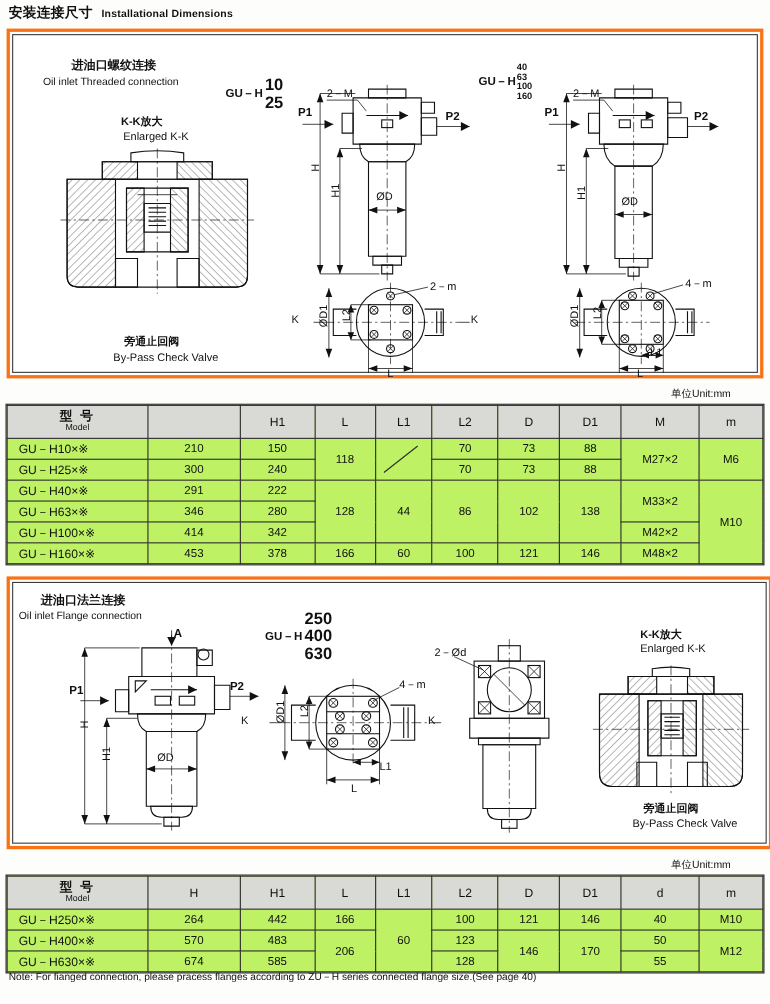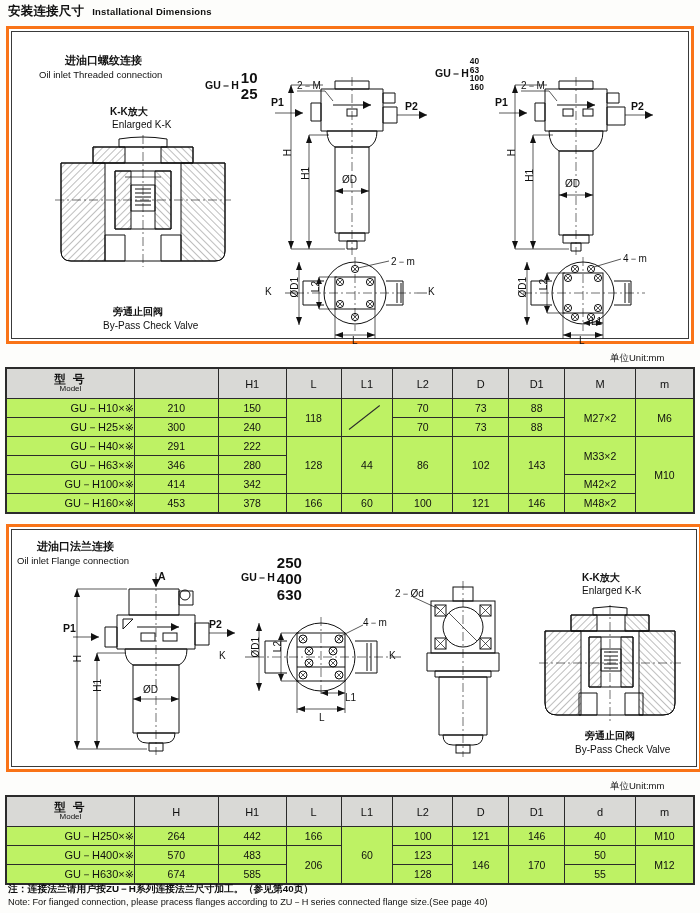--- a/index.html
+++ b/index.html
@@ -78,21 +78,21 @@
     background:#d9d9d6;
     height:30px;
     font-size:11px;
   }
   table.spec thead th.model-h{
     font-size:10.5px; line-height:1.12;
   }
   table.spec thead th.model-h b{ font-size:11.5px; letter-spacing:2px; }
   table.spec thead th.model-h i{ font-style:normal; font-size:8px; display:block; }
   table.spec td.model-c{
-    text-align:right; padding-left:10px; font-size:11px;
+    text-align:left; padding-left:10px; font-size:11px;
   }
   
   td.slash{ position:relative; }
   td.slash::after{
     content:""; position:absolute; left:14%; top:82%;
     width:76%; height:1px; background:#2b2b2b;
     transform-origin:left center; transform:rotate(-38deg);
   }
   
   table.spec{ outline:1px solid #2b2b2b; }
@@ -427,21 +427,21 @@
       <td>88</td>
     </tr>
     <tr>
       <td class="model-c">GU－H40×※</td>
       <td>291</td>
       <td>222</td>
       <td rowspan="3">128</td>
       <td rowspan="3">44</td>
       <td rowspan="3">86</td>
       <td rowspan="3">102</td>
-      <td rowspan="3">143</td>
+      <td rowspan="3">138</td>
       <td rowspan="2">M33×2</td>
       <td rowspan="4">M10</td>
     </tr>
     <tr>
       <td class="model-c">GU－H63×※</td>
       <td>346</td>
       <td>280</td>
     </tr>
     <tr>
       <td class="model-c">GU－H100×※</td>
@@ -703,15 +703,14 @@
       <td class="model-c">GU－H630×※</td>
       <td>674</td>
       <td>585</td>
       <td>128</td>
       <td>55</td>
     </tr>
   </tbody>
 </table>
 
 <div class="footnote">
-  <div class="l1">注：连接法兰请用户按ZU－H系列连接法兰尺寸加工。（参见第40页）</div>
   <div class="l2">Note: For fianged connection, please pracess flanges according to ZU－H series connected flange size.(See page 40)</div>
 </div>
 
 </body></html>

